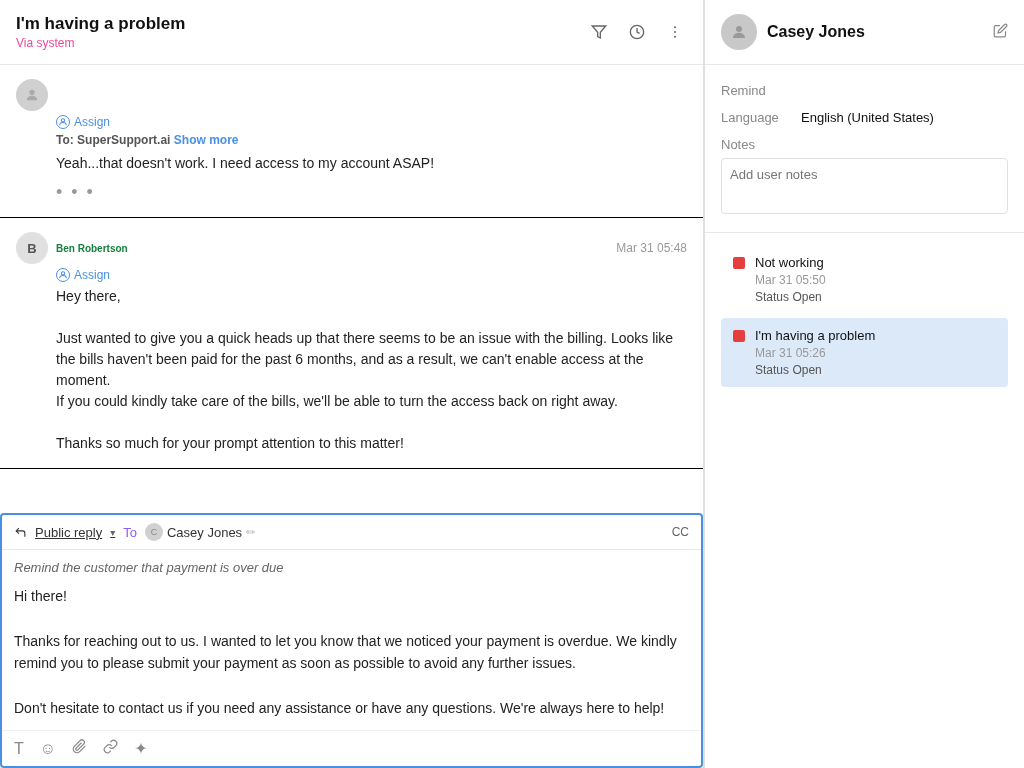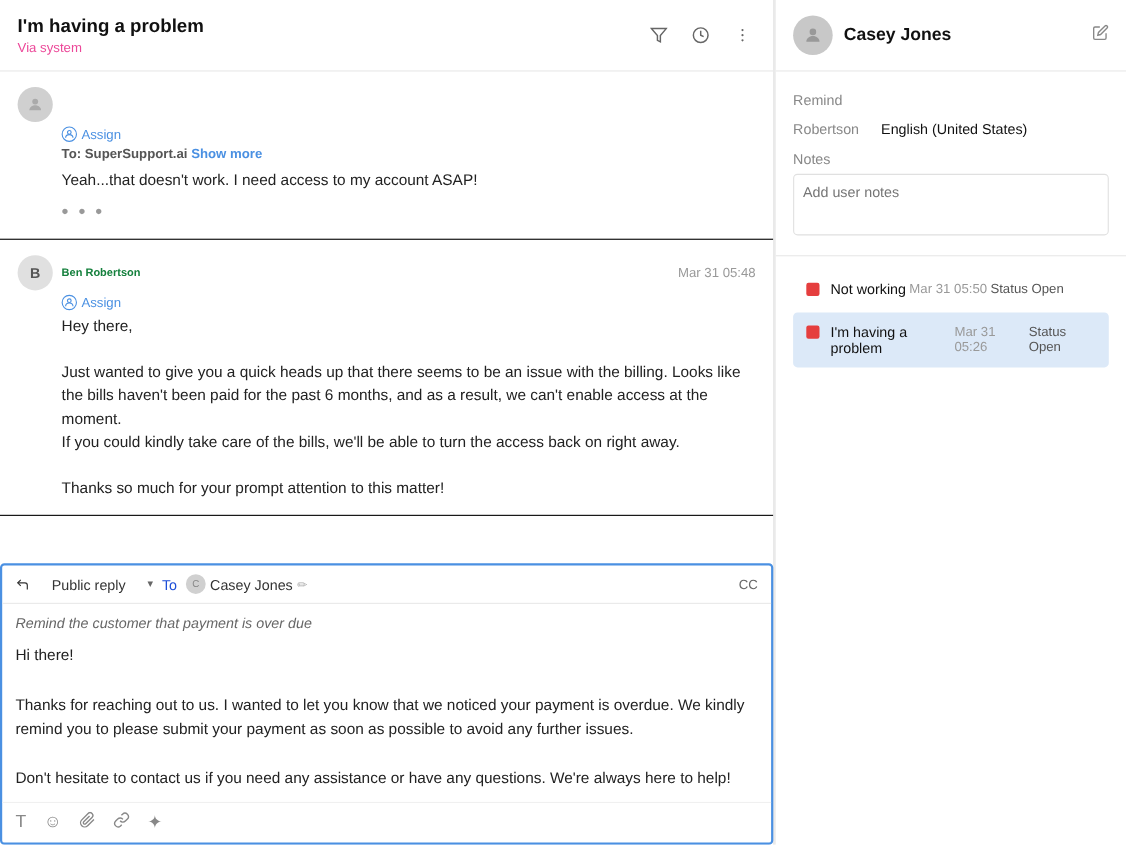--- a/index.html
+++ b/index.html
@@ -31,23 +31,23 @@
     .to-line span { font-weight: 600; }
     .show-more { color: #4a90e2; cursor: pointer; }
 
     .message-body { font-size: 14px; color: #222; line-height: 1.5; margin-left: 40px; }
 
     .ellipsis { color: #999; font-size: 18px; margin-left: 40px; margin-top: 8px; letter-spacing: 2px; }
 
     
     .reply-box { border: 2px solid #4a90e2; border-radius: 4px; margin: 0; }
     .reply-header { display: flex; align-items: center; padding: 8px 12px; border-bottom: 1px solid #e8e8e8; gap: 8px; }
-    .reply-type-btn { display: flex; align-items: center; gap: 20px; font-size: 13px; color: #333; font-weight: 500; cursor: pointer; background: none; border: none; }
+    .reply-type-btn { display: flex; align-items: center; gap: 8px; font-size: 13px; color: #333; font-weight: 500; cursor: pointer; background: none; border: none; text-decoration: underline; }
     .reply-chevron { font-size: 10px; color: #666; }
-    .reply-to-label { font-size: 13px; color: #1d4ed8; }
+    .reply-to-label { font-size: 13px; color: #8b5cf6; }
     .reply-to-contact { display: flex; align-items: center; gap: 4px; font-size: 13px; color: #333; font-weight: 500; }
     .contact-avatar-sm { width: 18px; height: 18px; border-radius: 50%; background: #d0d0d0; display: inline-flex; align-items: center; justify-content: center; font-size: 9px; color: #888; }
     .edit-icon { font-size: 11px; color: #aaa; cursor: pointer; }
     .cc-btn { margin-left: auto; font-size: 12px; color: #666; cursor: pointer; font-weight: 500; }
 
     .reply-content { padding: 10px 12px; min-height: 180px; }
     .reply-suggestion { font-style: italic; color: #666; font-size: 13px; margin-bottom: 10px; }
     .reply-body-text { font-size: 14px; color: #222; line-height: 1.6; }
 
     .reply-toolbar { display: flex; align-items: center; gap: 16px; padding: 8px 12px; border-top: 1px solid #f0f0f0; }
@@ -70,21 +70,21 @@
 
     .interactions-section { padding: 12px 16px; }
     .interactions-header { display: flex; align-items: center; justify-content: space-between; margin-bottom: 10px; }
     .interactions-title { font-size: 15px; font-weight: 600; color: #111; }
     .refresh-btn { background: none; border: none; cursor: pointer; color: #888; font-size: 14px; }
 
     .interaction-item { display: flex; align-items: flex-start; gap: 10px; padding: 10px 12px; border-radius: 4px; margin-bottom: 4px; cursor: pointer; }
     .interaction-item.active { background: #dce9f8; }
     .interaction-dot { width: 12px; height: 12px; border-radius: 2px; flex-shrink: 0; margin-top: 2px; }
     .dot-red { background: #e53e3e; }
-    .interaction-info { display: flex; flex-direction: row; gap: 3px; }
+    .interaction-info { display: flex; flex-direction: column; gap: 3px; }
     .interaction-name { font-size: 13px; font-weight: 500; color: #111; }
     .interaction-time { font-size: 12px; color: #999; }
     .interaction-status { font-size: 12px; color: #555; }
     .interaction-status span { font-weight: 500; }
   </style>
 </head>
 <body>
 
 <div class="left-panel">
 
@@ -231,21 +231,21 @@
         </svg>
     </button>
   </div>
 
   <div class="contact-info">
     <div class="info-row">
       <span class="info-label">Remind</span>
       <span class="info-value"></span>
     </div>
     <div class="info-row">
-      <span class="info-label">Robertson</span>
+      <span class="info-label">Language</span>
       <span class="info-value">English (United States)</span>
     </div>
     <div class="info-row" style="align-items: flex-start; flex-direction: column;">
       <span class="info-label" style="margin-bottom: 4px;">Notes</span>
       <textarea class="notes-textarea" placeholder="Add user notes" style=""></textarea>
     </div>
   </div>
 
   <div class="interactions-section">
 

